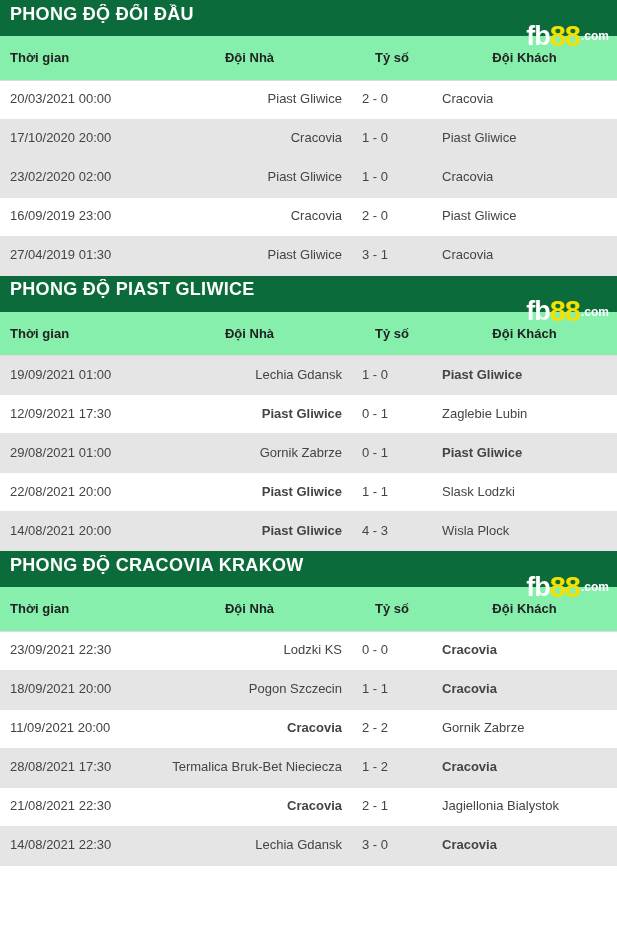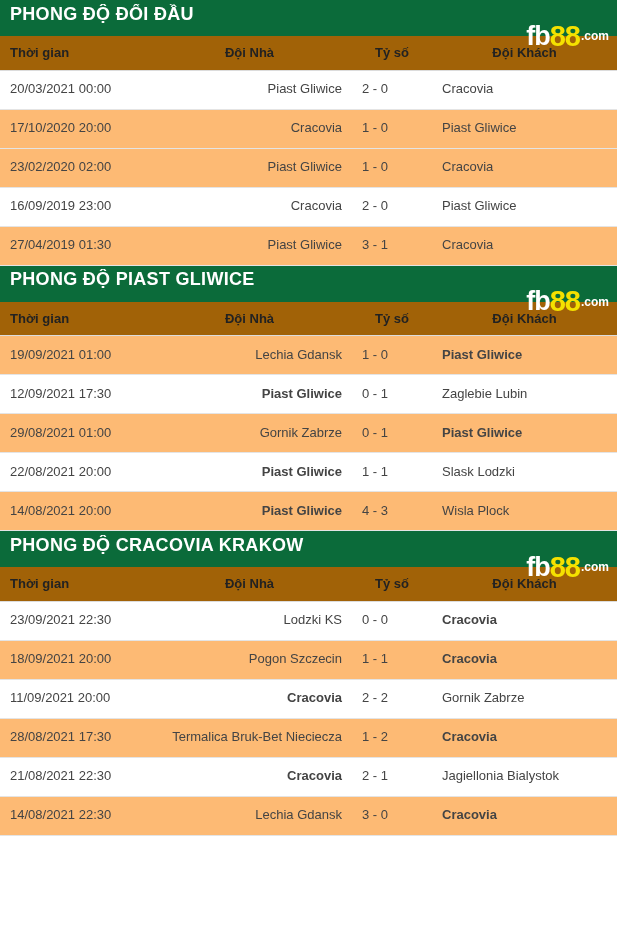--- a/index.html
+++ b/index.html
@@ -59,40 +59,40 @@
     color: #ffffff;
     font-size: 12px;
     margin-left: 1px;
   }
   table.matches {
     width: 100%;
     border-collapse: collapse;
     table-layout: fixed;
   }
   table.matches th {
-    background: #a16207;
+    background: #86efac;
     font-size: 13px;
     font-weight: bold;
     color: #222222;
-    height: 34px;
+    height: 44px;
     border-bottom: 1px solid #dcdcdc;
     padding: 0 10px;
     box-sizing: border-box;
   }
   table.matches td {
     font-size: 13px;
     color: #444444;
     height: 39px;
     border-bottom: 1px solid #e4e4e4;
     padding: 5px 10px;
     box-sizing: border-box;
     line-height: 1.25;
   }
   tr.alt td {
-    background: #fdba74;
+    background: #e5e5e5;
   }
   .col-time { width: 147px; text-align: left; }
   .col-home { width: 205px; text-align: right; }
   .col-score { width: 80px; text-align: left; }
   .col-away { width: 185px; text-align: left; }
   th.col-home, th.col-score, th.col-away { text-align: center; }
   th.col-time { text-align: left; }
   .bold { font-weight: bold; color: #222222; }
 </style>
 </head>

